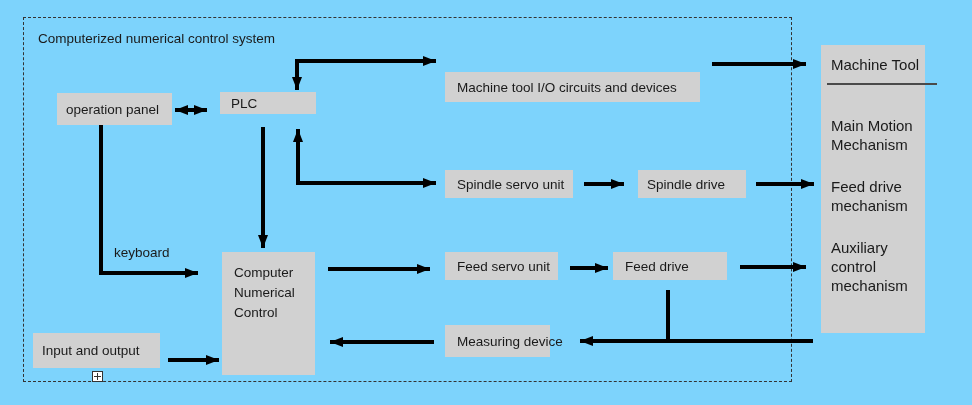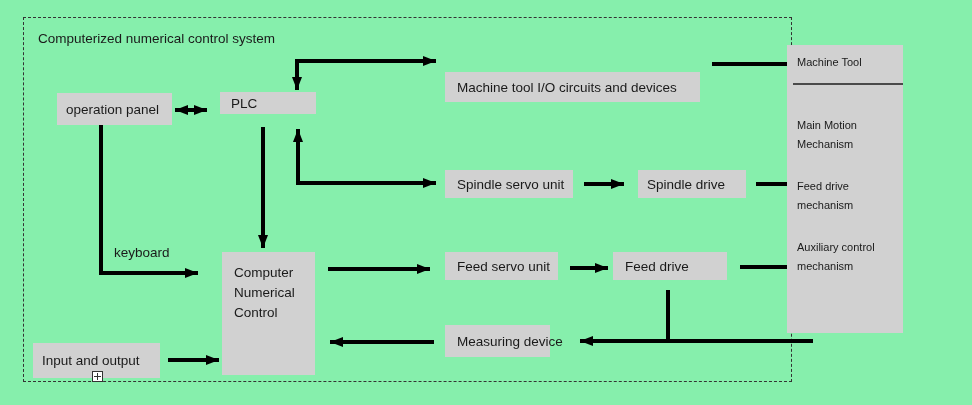--- a/index.html
+++ b/index.html
@@ -1,17 +1,17 @@
 <!DOCTYPE html>
 <html><head>
 <meta charset="utf-8">
 <style>
   html,body{margin:0;padding:0;background:#ffffff;}
   .canvas{
-    position:relative;width:972px;height:405px;background:#86efac;
+    position:relative;width:972px;height:405px;background:#7dd3fc;
     font-family:"Liberation Sans",sans-serif;color:#1a1a1a;overflow:hidden;
   }
   .boundary{
     position:absolute;left:23px;top:17px;width:769px;height:365px;
     border:1px dashed #333;box-sizing:border-box;
   }
   .diagram-title{
     position:absolute;left:38px;top:31px;font-size:13.5px;white-space:nowrap;
   }
   .node{
@@ -20,31 +20,31 @@
     white-space:nowrap;
   }
   .n-op{left:57px;top:93px;width:115px;height:32px;}
   .n-plc{left:220px;top:92px;width:96px;height:22px;padding-left:11px;}
   .n-io{left:445px;top:48px;width:255px;height:30px;padding-left:12px;margin-top:24px;}
   .n-ssu{left:445px;top:170px;width:128px;height:28px;padding-left:12px;}
   .n-sd{left:638px;top:170px;width:108px;height:28px;}
   .n-fsu{left:445px;top:252px;width:113px;height:28px;padding-left:12px;}
   .n-fd{left:613px;top:252px;width:114px;height:28px;padding-left:12px;}
   .n-md{left:445px;top:325px;width:105px;height:32px;padding-left:12px;}
-  .n-in{left:33px;top:343px;width:127px;height:35px;}
+  .n-in{left:33px;top:333px;width:127px;height:35px;}
   .n-cnc{
     left:222px;top:252px;width:93px;height:123px;
     display:block;padding:11px 0 0 12px;line-height:20px;white-space:pre-line;
   }
   .edge-label{
     position:absolute;left:114px;top:245px;font-size:13.5px;white-space:nowrap;
   }
   .mt-box{
-    position:absolute;left:787px;top:45px;width:116px;height:288px;
-    background:#d1d1d1;font-size:11px;box-sizing:border-box;
+    position:absolute;left:821px;top:45px;width:104px;height:288px;
+    background:#d1d1d1;font-size:15px;box-sizing:border-box;
   }
   .mt-title{position:absolute;left:10px;top:11px;white-space:nowrap;}
   .mt-divider{position:absolute;left:6px;top:38px;width:110px;height:2px;background:#4a4a4a;}
   .mt-item{position:absolute;left:10px;white-space:pre-wrap;line-height:19px;}
   .mt-i0{top:71px;}
   .mt-i1{top:132px;}
   .mt-i2{top:193px;}
   .arrow-layer{position:absolute;left:0;top:0;width:972px;height:405px;pointer-events:none;}
   .plus-handle{
     position:absolute;left:92px;top:371px;width:11px;height:11px;

